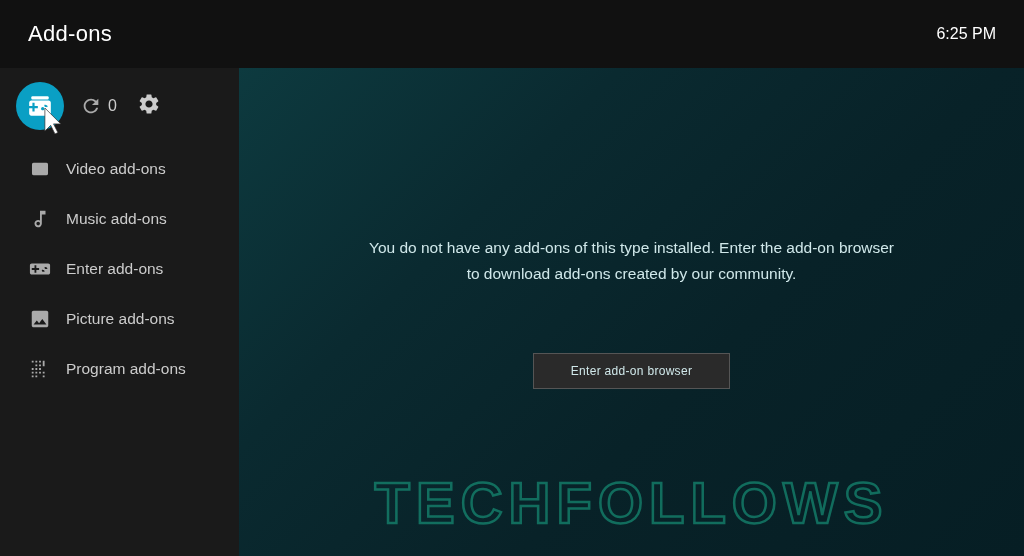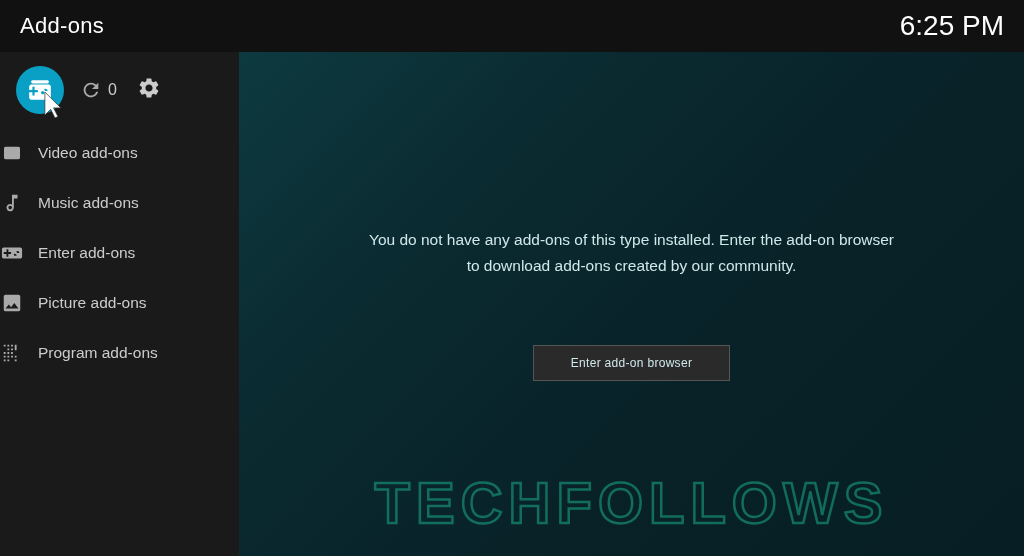--- a/index.html
+++ b/index.html
@@ -14,34 +14,34 @@
       display: flex;
       flex-direction: column;
     }
 
     
     .header {
       display: flex;
       justify-content: space-between;
       align-items: center;
       background: #111;
-      padding: 8px 20px;
-      height: 52px;
+      padding: 8px 28px;
+      height: 68px;
       flex-shrink: 0;
     }
 
     .header-title {
       font-size: 22px;
       font-weight: 400;
       color: #fff;
       letter-spacing: 0.3px;
     }
 
     .header-time {
-      font-size: 28px;
+      font-size: 16px;
       font-weight: 400;
       color: #fff;
     }
 
     
     .main {
       display: flex;
       flex: 1;
       overflow: hidden;
     }
@@ -122,21 +122,21 @@
     .sidebar-nav {
       flex: 1;
       display: flex;
       flex-direction: column;
     }
 
     .nav-item {
       display: flex;
       align-items: center;
       gap: 14px;
-      padding: 13px 0;
+      padding: 13px 28px;
       cursor: pointer;
       color: #ccc;
       font-size: 16px;
       transition: background 0.15s;
     }
 
     .nav-item .nav-icon {
       width: 24px;
       height: 24px;
       flex-shrink: 0;

